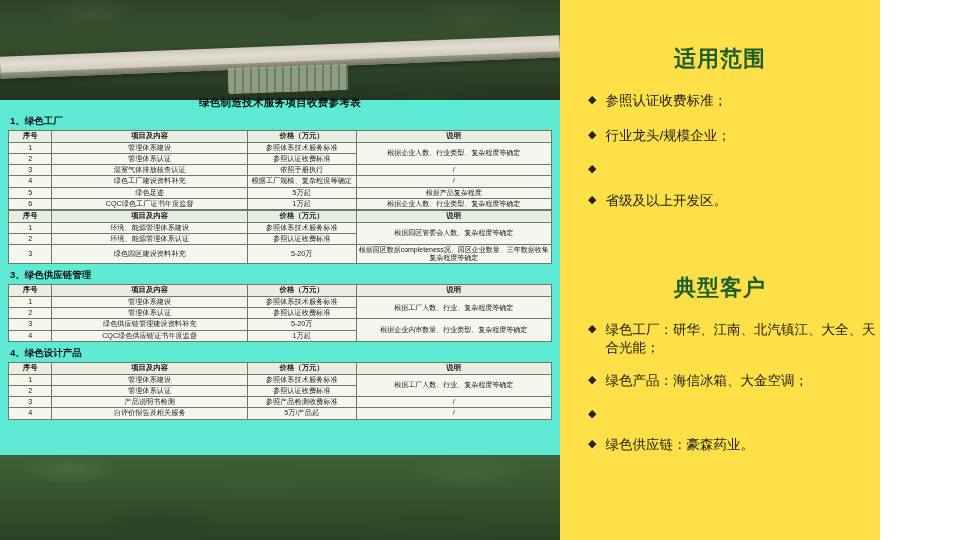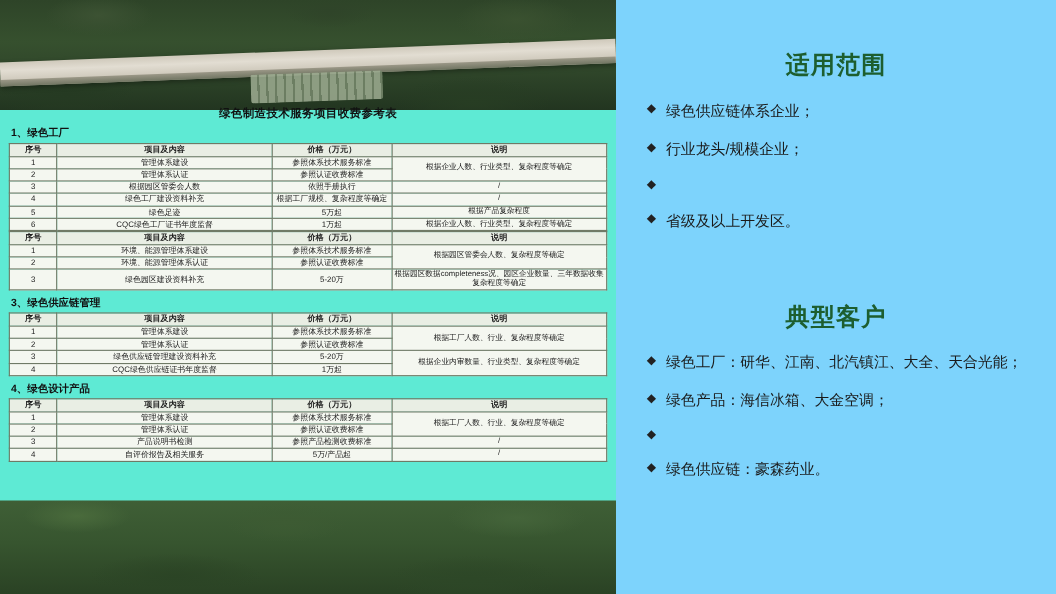--- a/index.html
+++ b/index.html
@@ -82,21 +82,21 @@
   thead th{background:#e9eee4;font-weight:bold;font-size:7.4px;}
   tbody td{background:#f4f7f0;}
   td.note{font-size:7px;}
   col.c-no{width:8%;}
   col.c-item{width:36%;}
   col.c-price{width:20%;}
   col.c-note{width:36%;}
 
   
   .right{
-    position:relative;width:400px;height:540px;background:#7dd3fc;
+    position:relative;width:320px;height:540px;background:#fde047;
     padding:0;
   }
   .r-title{
     text-align:center;font-size:22px;font-weight:bold;color:#1d5e2f;
     letter-spacing:1px;
   }
   .r-title.t1{margin-top:44px;}
   .r-title.t2{margin-top:64px;}
   .bullets{margin:18px 0 0 0;padding:0 0 0 28px;list-style:none;}
   .bullets li{
@@ -144,21 +144,21 @@
             <td>参照体系技术服务标准</td>
             <td class="note" rowspan="2">根据企业人数、行业类型、复杂程度等确定</td>
           </tr>
           <tr>
             <td>2</td>
             <td>管理体系认证</td>
             <td>参照认证收费标准</td>
           </tr>
           <tr>
             <td>3</td>
-            <td>根据园区管委会人数</td>
+            <td>温室气体排放核查认证</td>
             <td>依照手册执行</td>
             <td class="note">/</td>
           </tr>
           <tr>
             <td>4</td>
             <td>绿色工厂建设资料补充</td>
             <td>根据工厂规模、复杂程度等确定</td>
             <td class="note">/</td>
           </tr>
           <tr>
@@ -299,21 +299,21 @@
     </div>
 
     <div class="photo-bottom"></div>
   </div>
 
   <div class="right">
     <div class="r-title t1">适用范围</div>
     <ul class="bullets b1">
       <li>
         <span class="dia">◆</span>
-        <span>绿色供应链体系企业；</span>
+        <span>参照认证收费标准；</span>
       </li>
       <li>
         <span class="dia">◆</span>
         <span>行业龙头/规模企业；</span>
       </li>
       <li>
         <span class="dia">◆</span>
       </li>
       <li>
         <span class="dia">◆</span>

